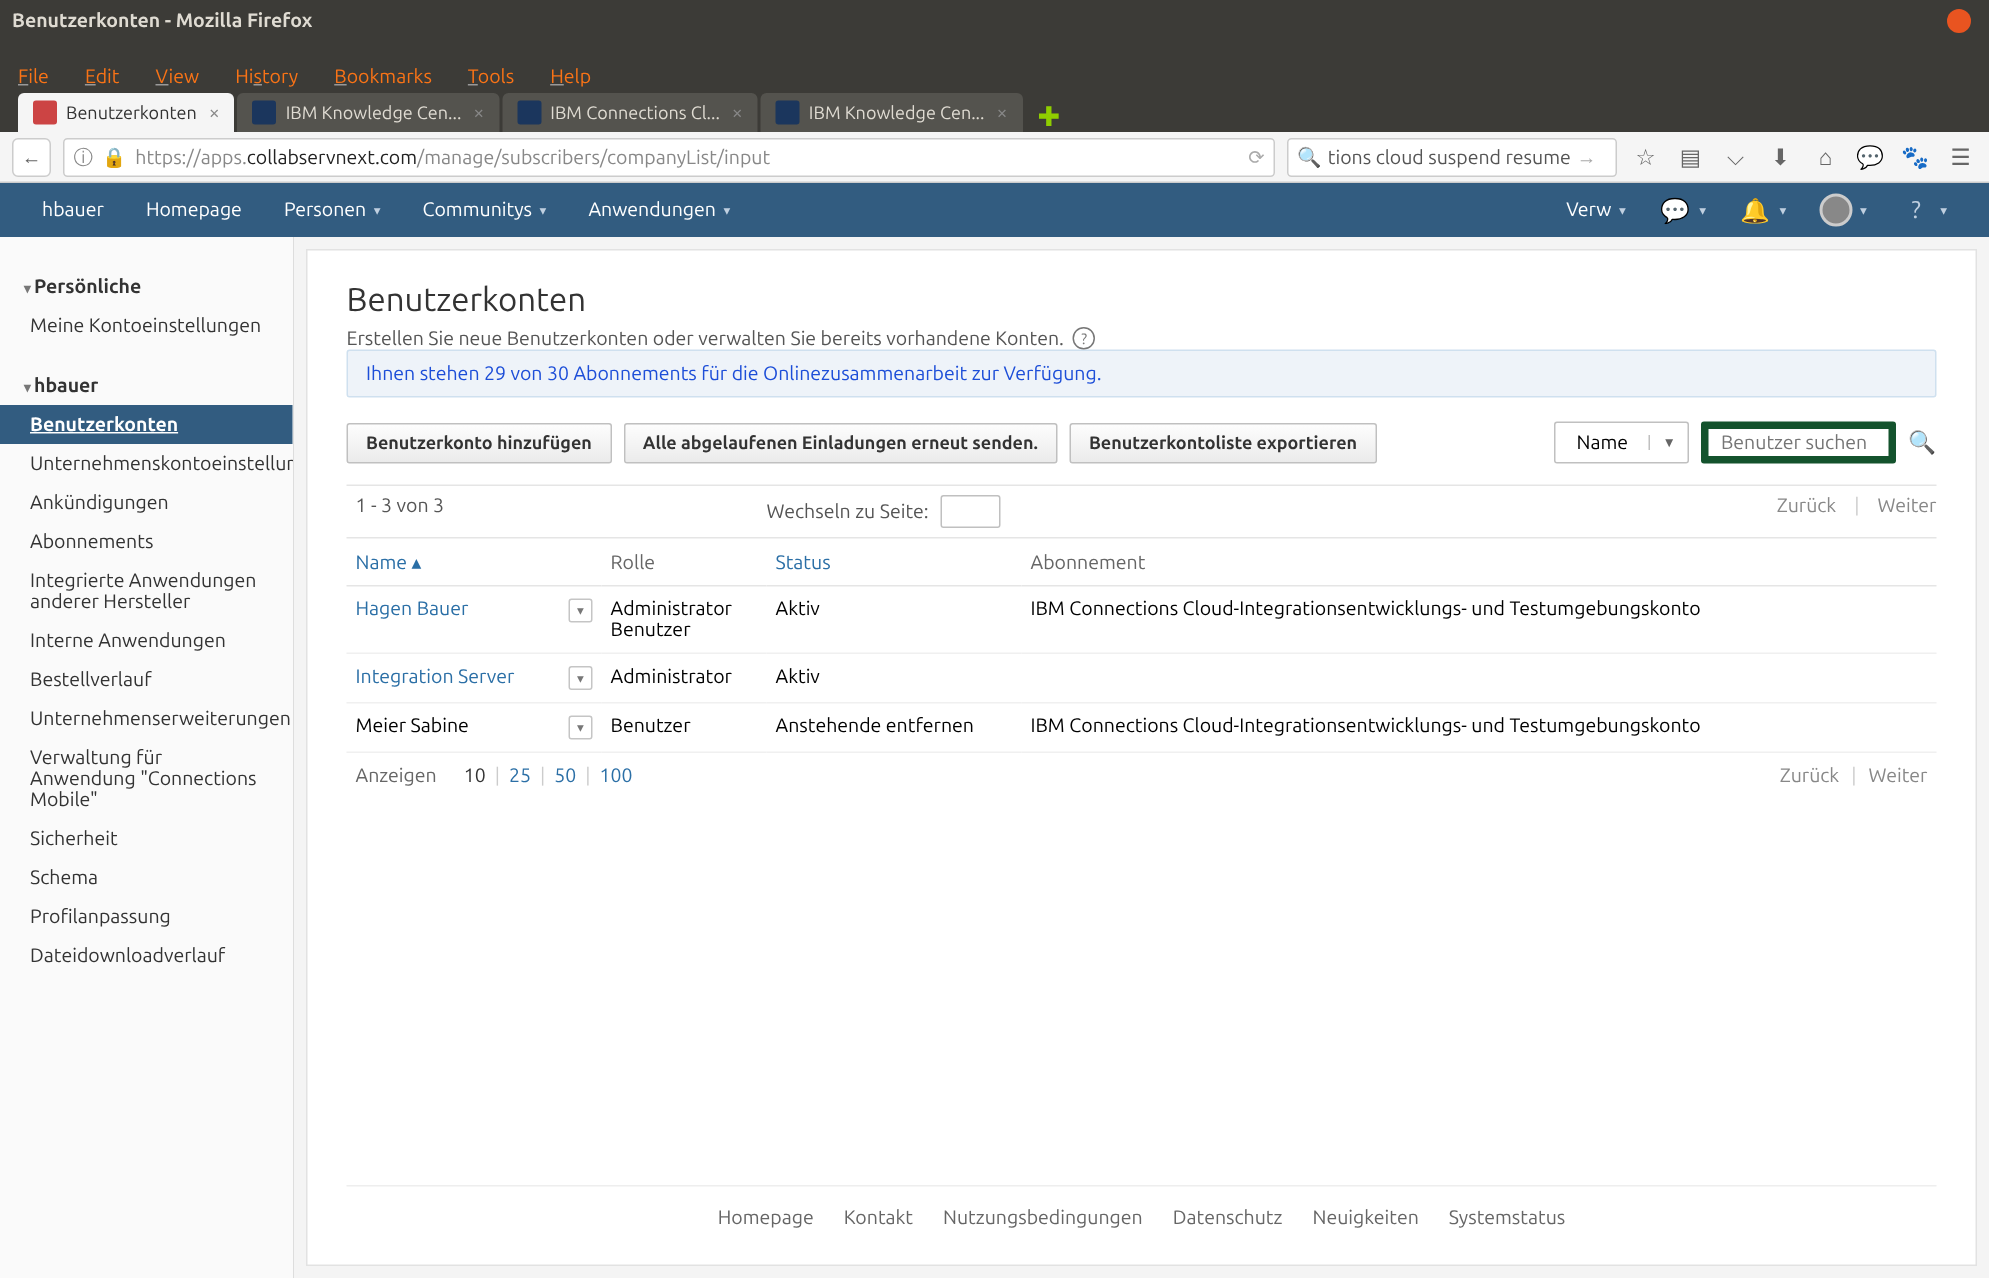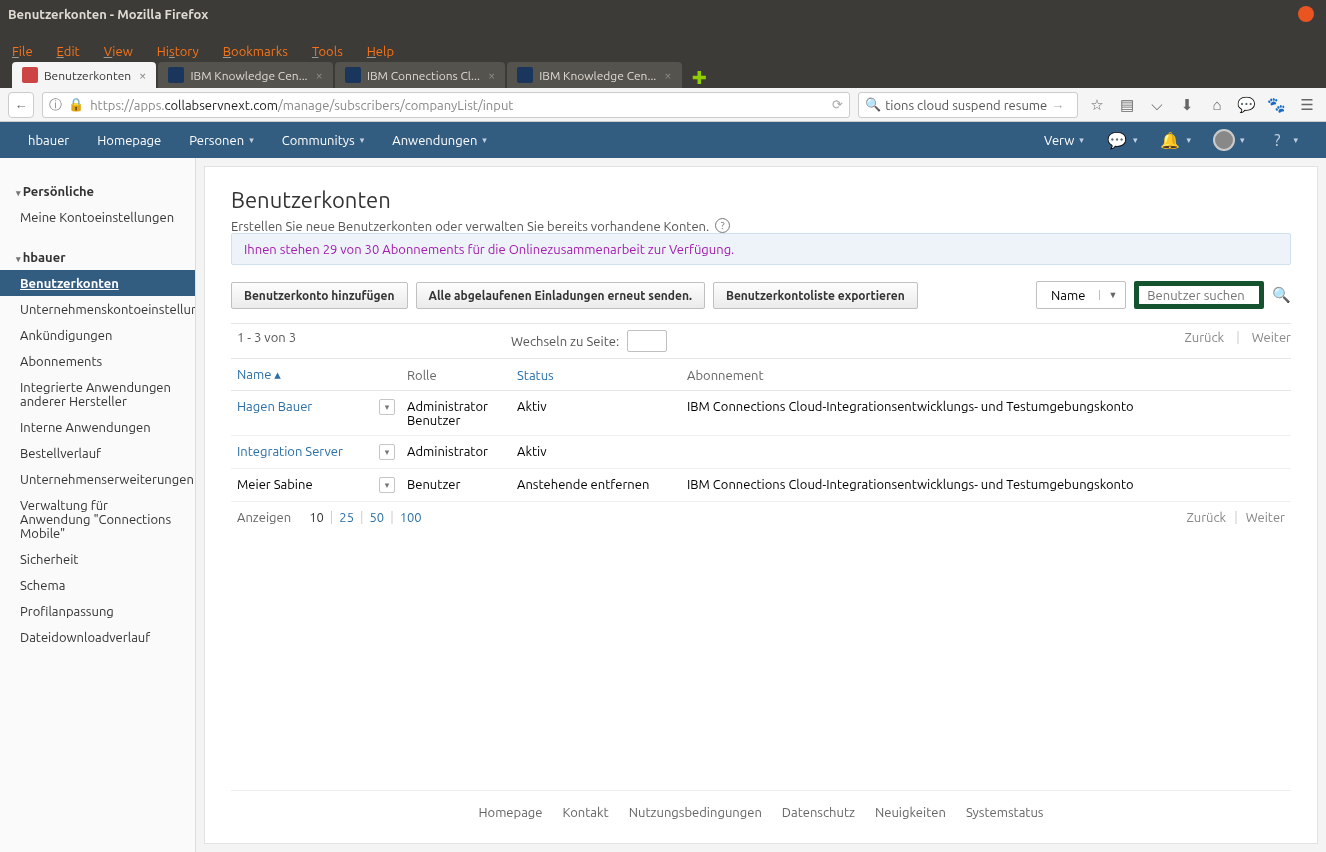--- a/index.html
+++ b/index.html
@@ -43,21 +43,21 @@
 .page{display:flex;height:calc(852px - 28px - 30px - 30px - 34px - 36px);background:#f4f4f4}
 .sidebar{width:196px;background:#fafafa;border-right:1px solid #ddd;padding-top:20px;overflow-y:auto}
 .sidebar .sect-header{padding:6px 16px;font-weight:bold;color:#333;cursor:default}
 .sidebar .sect-header::before{content:"▾ ";color:#777;font-size:9px}
 .sidebar .navitem{display:block;padding:6px 20px;color:#333;cursor:pointer}
 .sidebar .navitem.active{background:#325c80;color:#fff;font-weight:bold;text-decoration:underline}
 .content{flex:1;padding:20px 26px 0 26px;background:#fff;margin:8px;border:1px solid #e2e2e2;position:relative;overflow:auto}
 .page-title{font-size:22px;color:#333;margin-bottom:6px;font-weight:normal}
 .page-sub{color:#555;display:flex;align-items:flex-end;gap:6px;}
 .page-sub .help{display:inline-flex;width:15px;height:15px;border:1px solid #777;border-radius:50%;align-items:center;justify-content:center;font-size:10px;color:#777}
-.infobar{background:#eef3f9;border:1px solid #cfe0ef;padding:8px 12px;border-radius:2px;color:#a21caf;margin-bottom:16px}
+.infobar{background:#eef3f9;border:1px solid #cfe0ef;padding:8px 12px;border-radius:2px;color:#1d4ed8;margin-bottom:16px}
 .toolbar{display:flex;align-items:center;gap:8px;margin-bottom:14px}
 .btn{border:1px solid #c0c0c0;background:linear-gradient(#fdfdfd,#ebebeb);padding:6px 12px;border-radius:2px;color:#333;font-size:12px;font-weight:bold;cursor:pointer}
 .toolbar .spacer{flex:1}
 .filtersel{border:1px solid #c0c0c0;border-radius:2px;height:28px;display:flex;align-items:center}
 .filtersel .fs-val{padding:0 14px}
 .filtersel .fs-caret{border-left:1px solid #c0c0c0;padding:0 8px;color:#666;font-size:9px}
 .searchbox{border:5px solid #14532d;border-radius:2px;height:28px;padding:0 8px;width:130px;color:#999;background:#fff}
 .searchgo{color:#888;font-size:15px}
 
 .pager-row{display:flex;align-items:flex-start;border-top:1px solid #e5e5e5;border-bottom:1px solid #e5e5e5;padding:6px 0;color:#555;font-size:12px}

